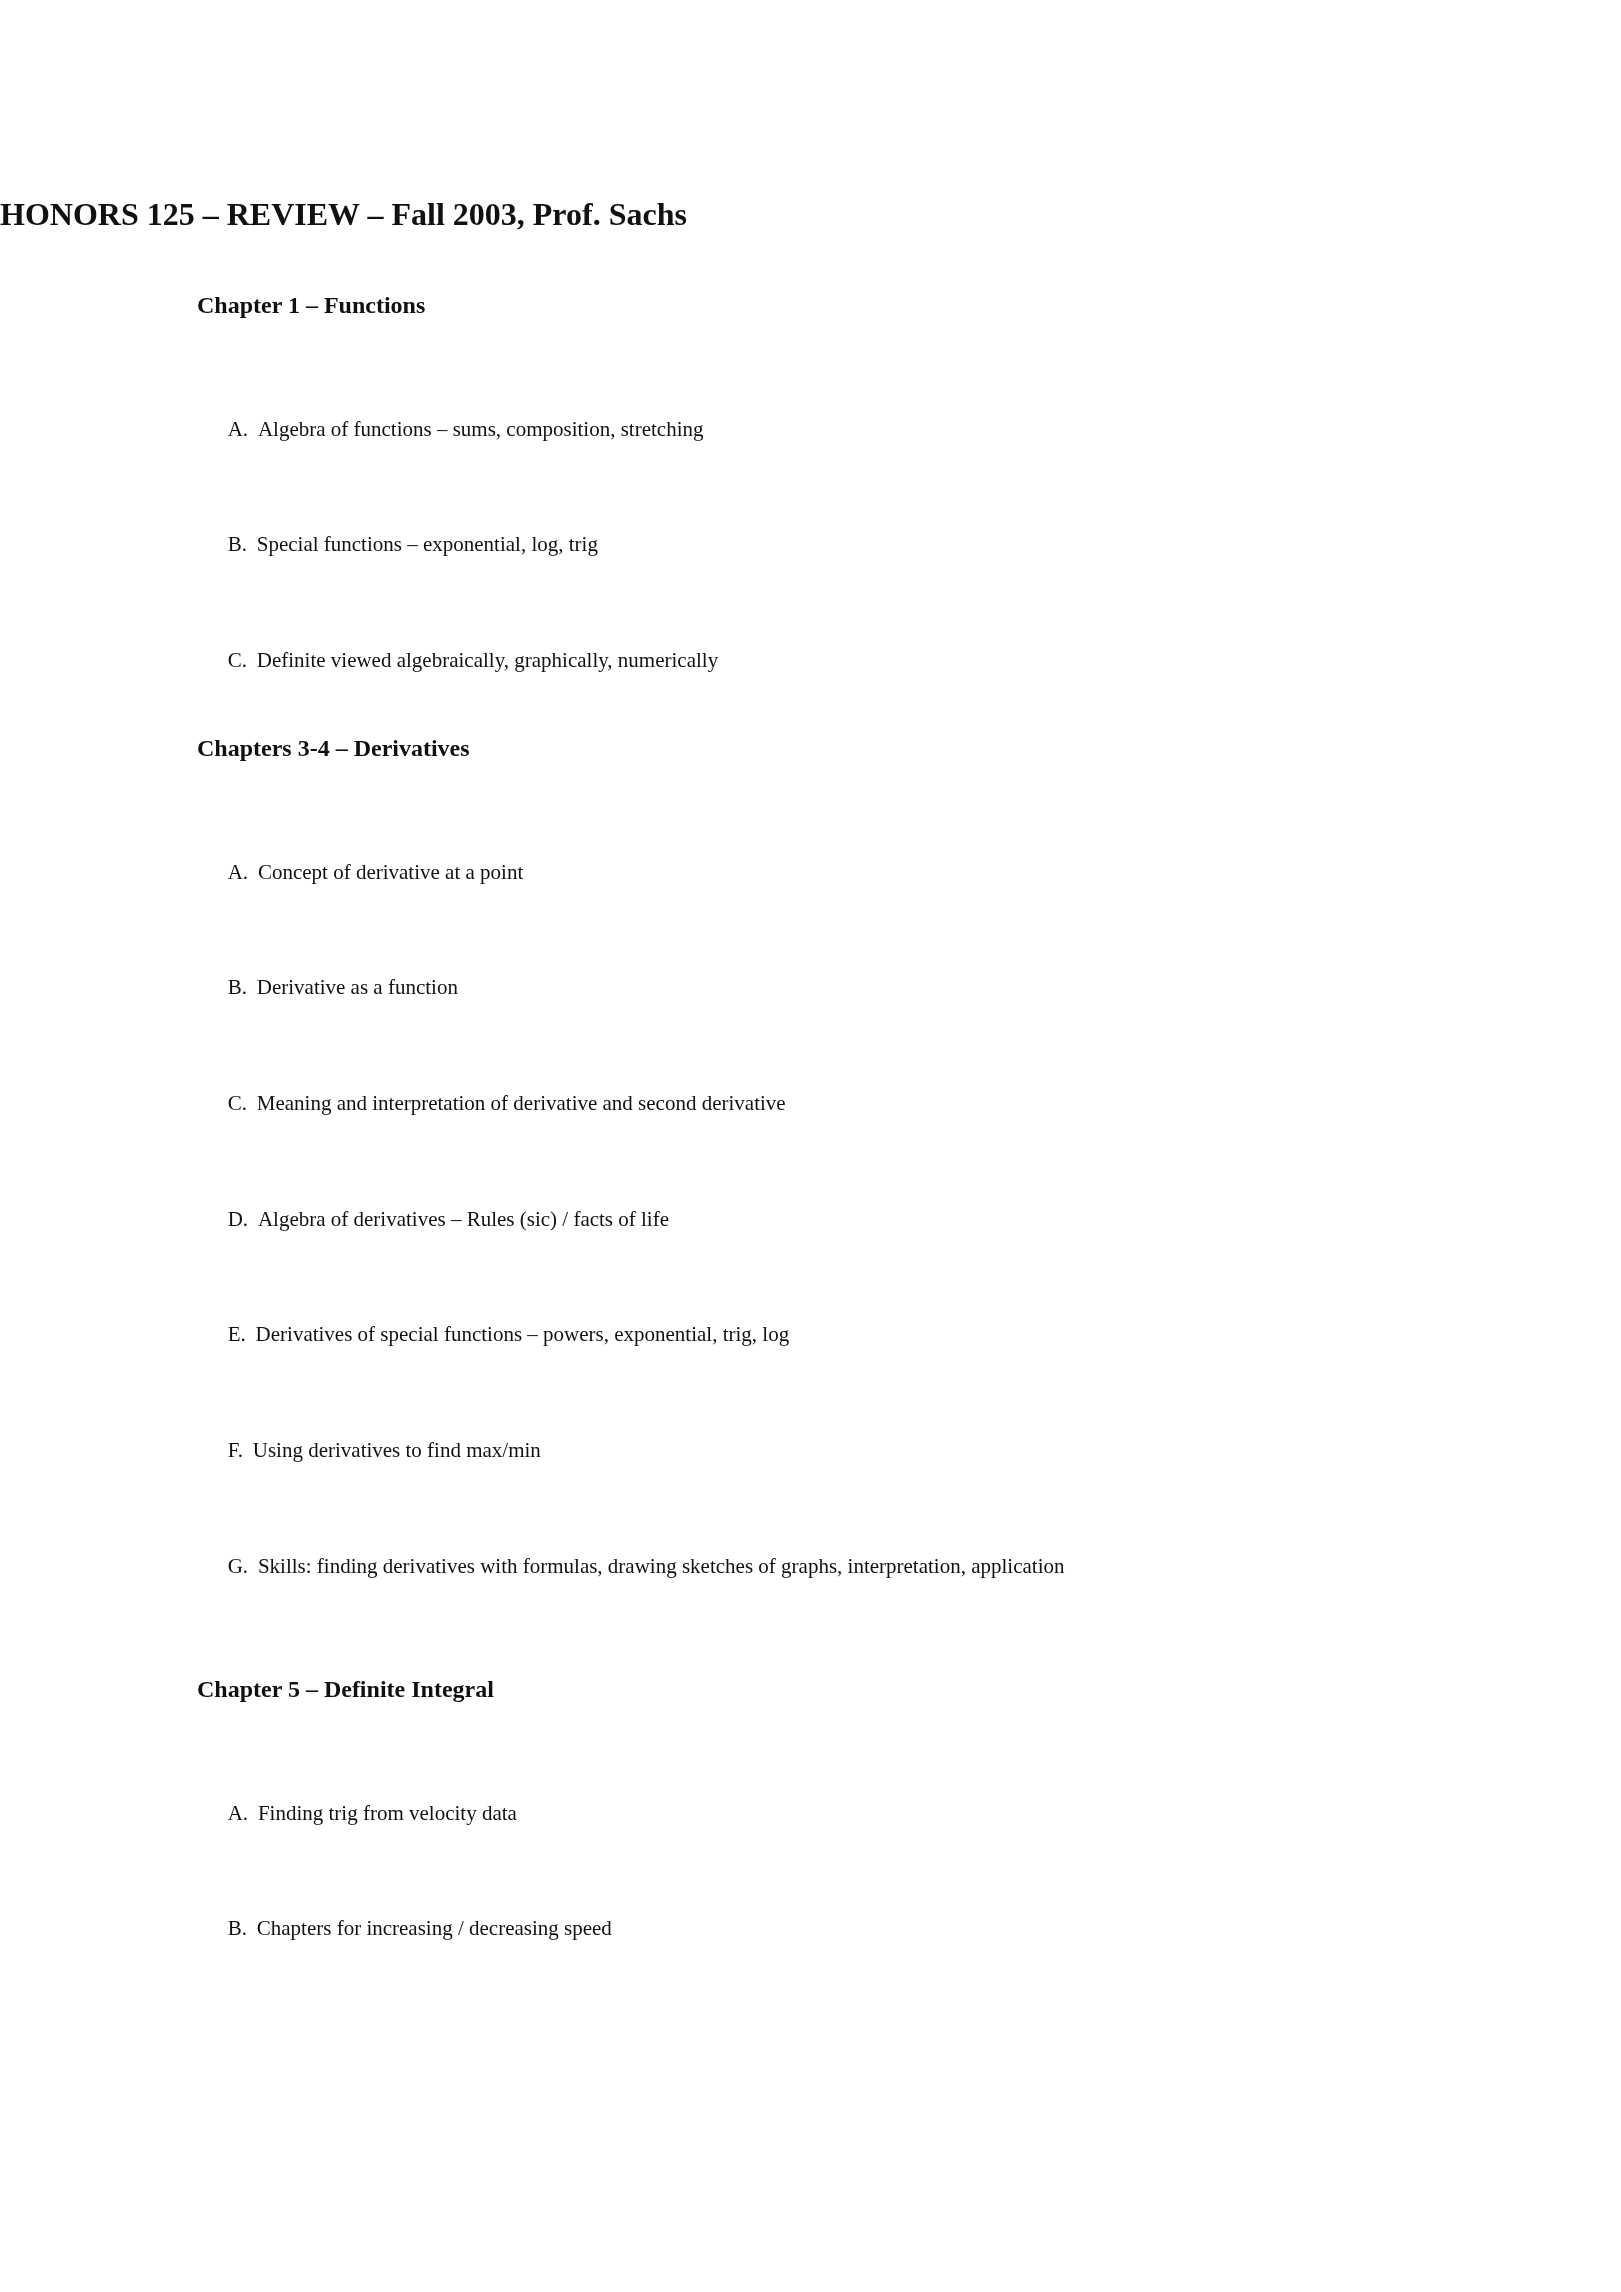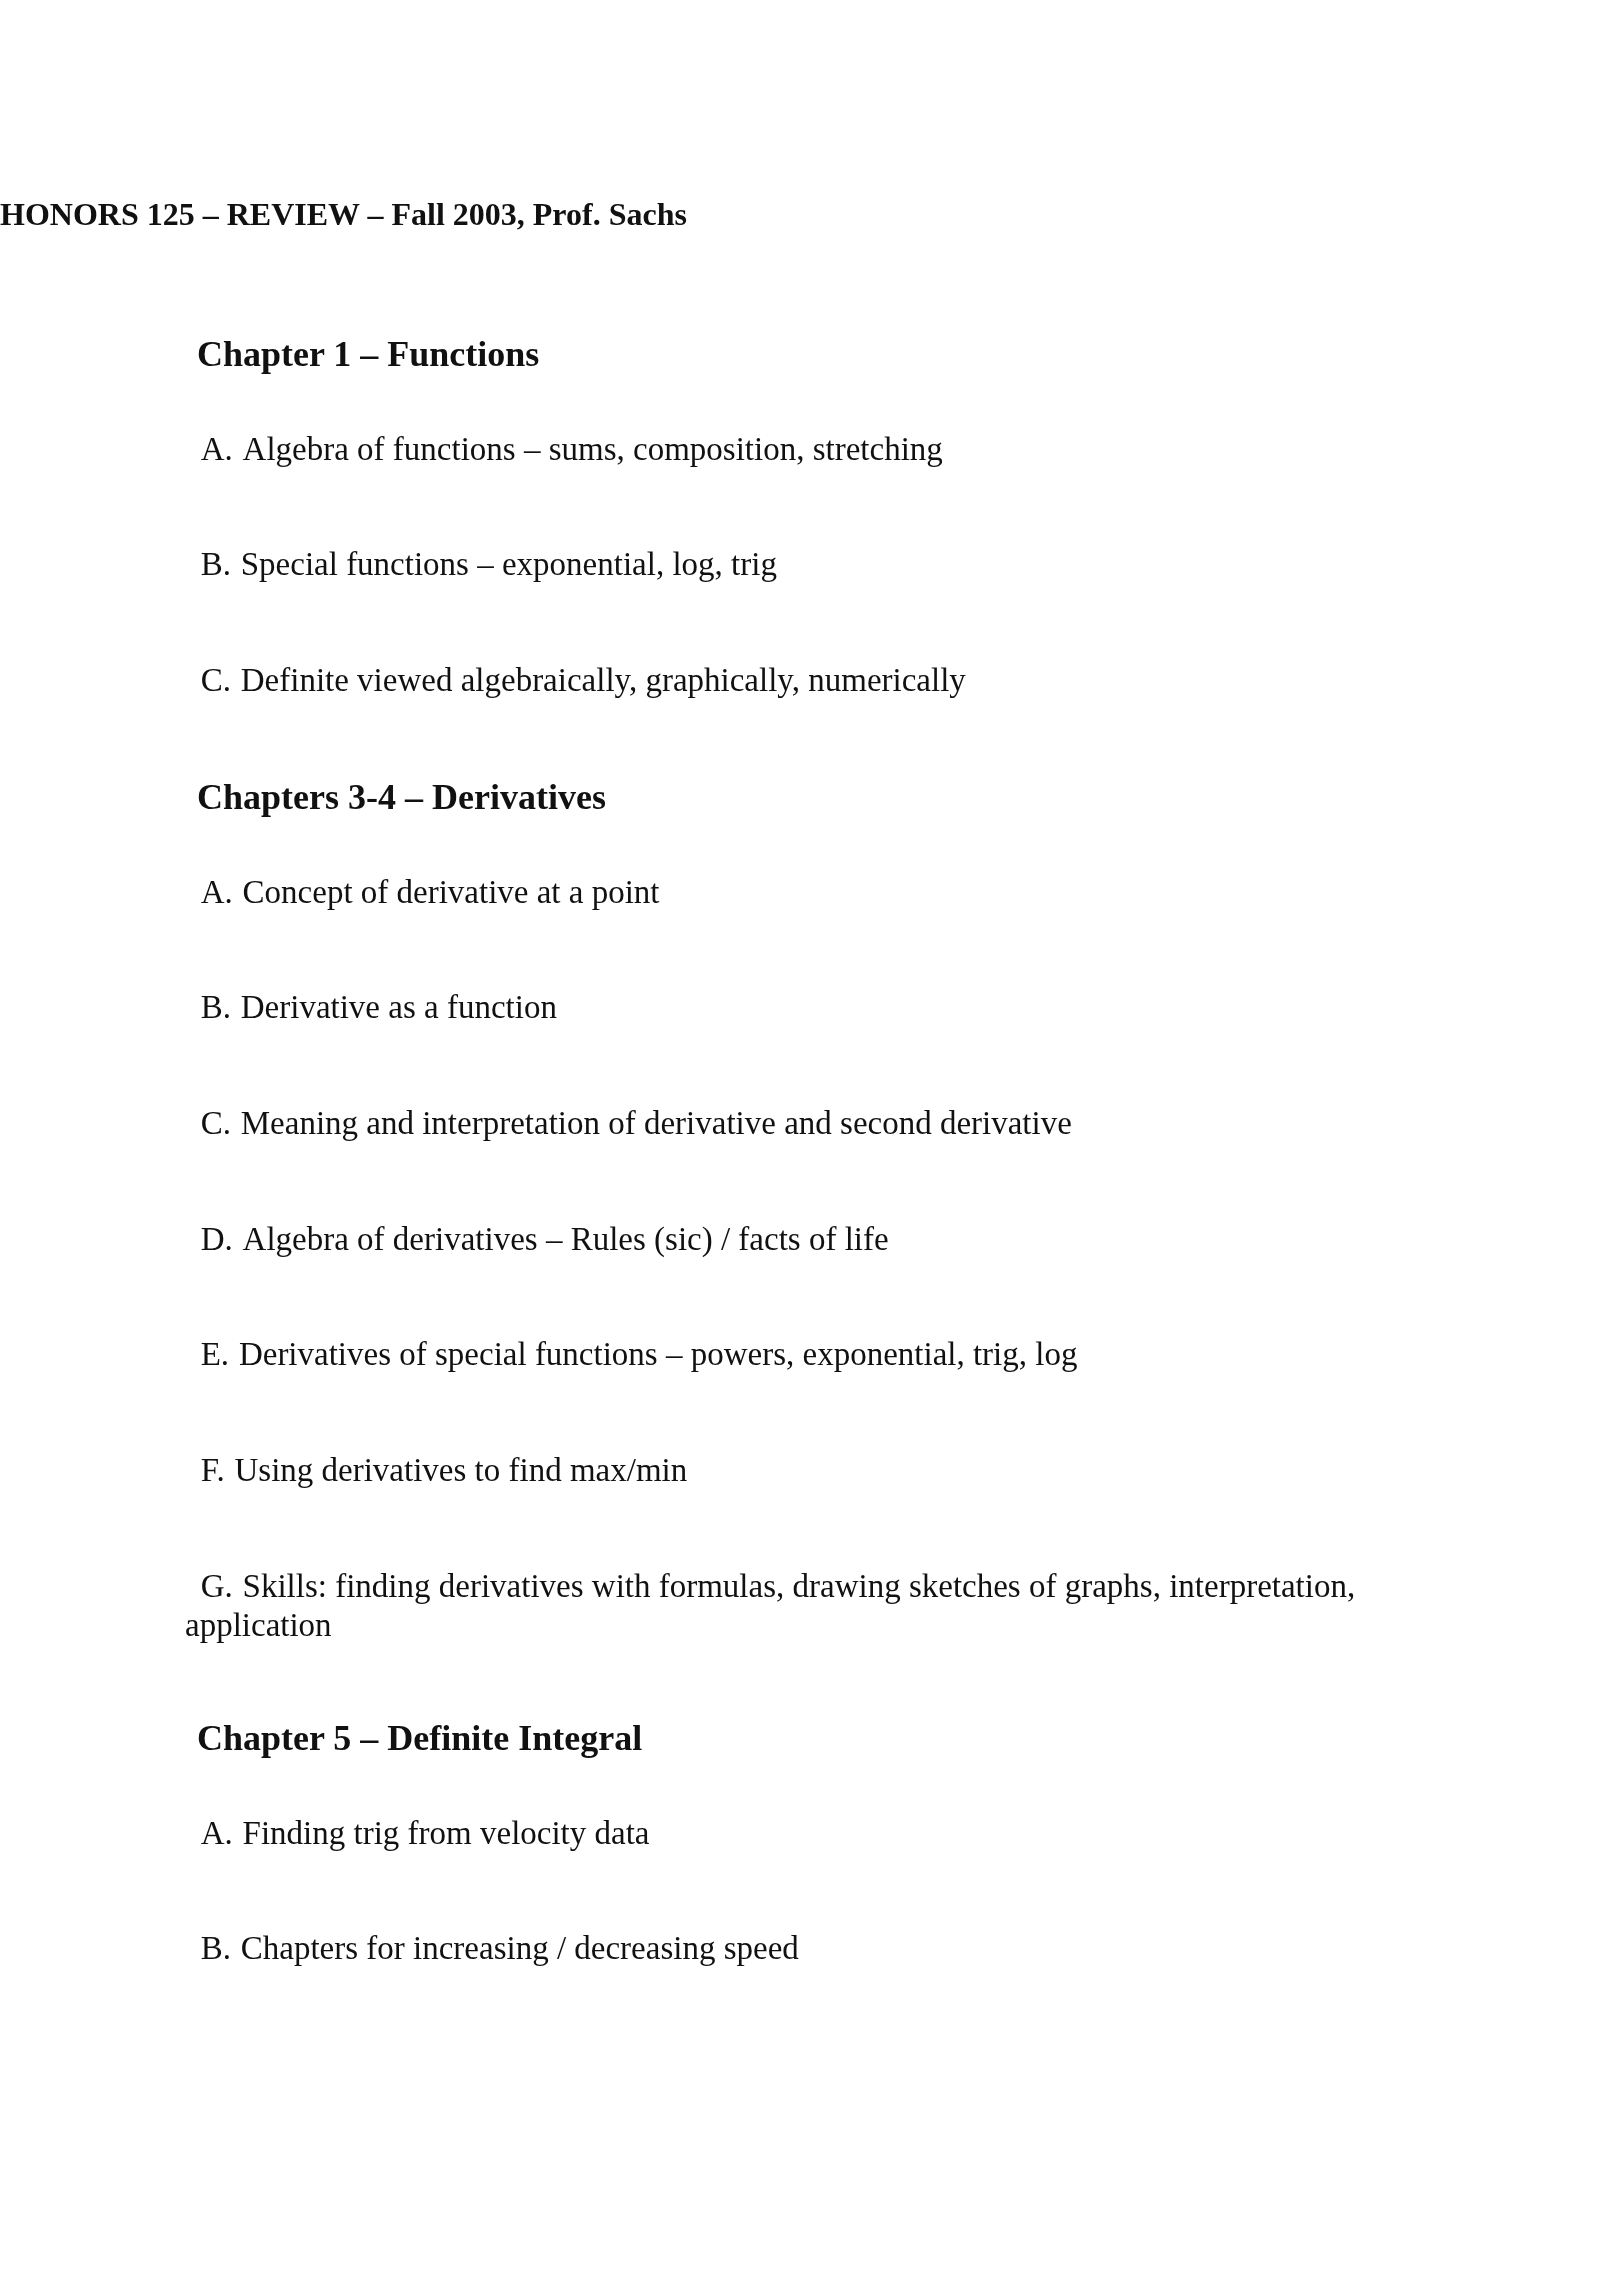--- a/index.html
+++ b/index.html
@@ -1,23 +1,23 @@
 <!DOCTYPE html>
 <html><head>
 <meta charset="utf-8">
 <style>
   html, body { margin:0; padding:0; background:#fff; }
   body { width:1621px; height:2293px; position:relative; overflow:hidden;
          font-family:"DejaVu Serif","Liberation Serif",serif; color:#111; }
   .title { position:absolute; top:196px; left:0; width:1621px; 
            font-weight:bold; font-size:32px; font-family:"Liberation Serif",serif; }
-  .chapter { position:absolute; left:197px; font-weight:bold; font-size:36px;
-             font-family:"Liberation Serif",serif;margin-top:41px; }
-  .item { position:absolute; left:185px; width:1274px; font-size:33px; line-height:39px;
-          font-family:"Liberation Serif",serif; text-indent:15.7px;margin-top:20px; }
+  .chapter { position:absolute; left:197px; font-weight:bold; font-size:24px;
+             font-family:"Liberation Serif",serif; }
+  .item { position:absolute; left:212px; width:1274px; font-size:21px; line-height:39px;
+          font-family:"Liberation Serif",serif; text-indent:15.7px; }
   .item .letter { margin-right:9.8px; }
 </style>
 </head>
 <body>
 
 <div class="title">HONORS 125 – REVIEW – Fall 2003, Prof. Sachs</div>
 
 <div class="chapter" style="top:292px">Chapter 1 – Functions</div>
 <div class="item" style="top:410px"><span class="letter">A.</span><span>Algebra of functions – sums, composition, stretching</span></div>
 <div class="item" style="top:525px"><span class="letter">B.</span><span>Special functions – exponential, log, trig</span></div>

